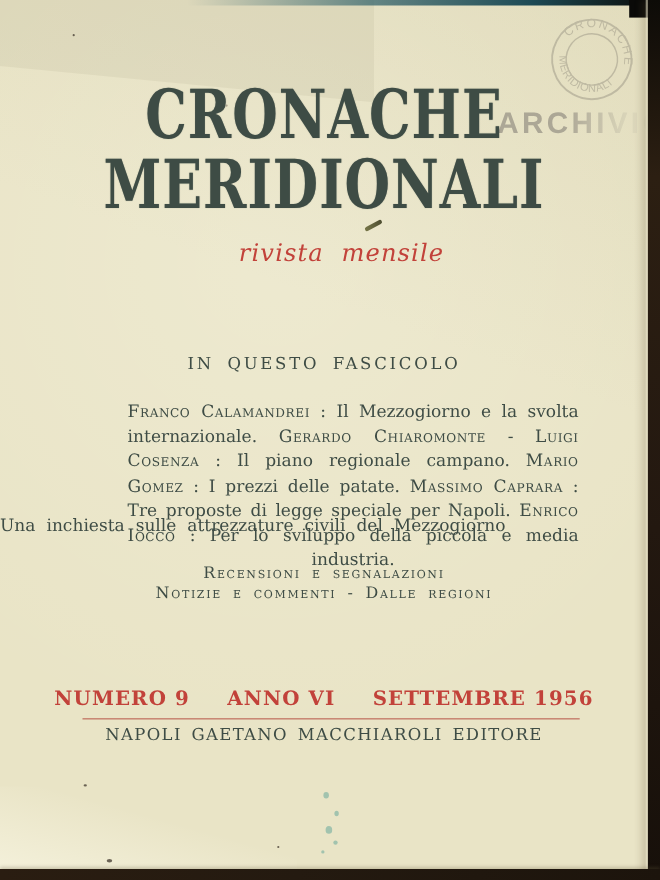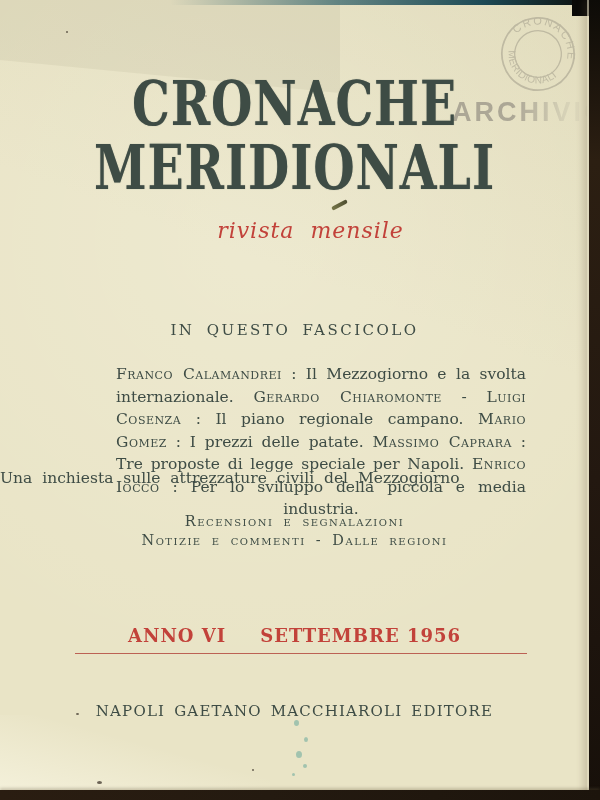--- a/index.html
+++ b/index.html
@@ -75,21 +75,21 @@
     font-size:14.5px;line-height:18.5px;color:var(--ink);
     font-variant:small-caps;letter-spacing:1.5px;word-spacing:4px;}
 
   
   .issue-line{position:absolute;top:625px;width:100%;display:flex;
     justify-content:center;gap:34px;
     font-weight:bold;font-size:18px;letter-spacing:1px;color:var(--accent);}
   .red-rule{position:absolute;top:653px;left:75px;width:452px;height:1px;
     background:#b44a40;opacity:.85;}
   .publisher{position:absolute;top:659px;width:100%;text-align:center;
-    font-size:15px;letter-spacing:1.2px;word-spacing:3px;color:var(--ink);margin-top:43px;}
+    font-size:15px;letter-spacing:1.2px;word-spacing:3px;color:var(--ink);}
 
   
   .ink-mark{position:absolute;left:331px;top:203px;width:17px;height:4px;
     background:linear-gradient(to right,#6a6a3a,#3d3d20);border-radius:2px;
     transform:rotate(-28deg);opacity:.9;}
   .dot{position:absolute;border-radius:50%;}
   .smudge-dot{background:#4d9c93;opacity:.45;filter:blur(.6px);}
   .speck{background:#4a4136;opacity:.8;}
 </style>
 </head>
@@ -125,20 +125,21 @@
     <div class="section-heading">IN QUESTO FASCICOLO</div>
     <p class="articles"><span class="name">Franco Calamandrei</span><span> : Il Mezzogiorno e la svolta internazionale. </span><span class="name">Gerardo Chiaromonte</span><span> - </span><span class="name">Luigi Cosenza</span><span> : Il piano regionale campano. </span><span class="name">Mario Gomez</span><span> : I prezzi delle patate. </span><span class="name">Massimo Caprara</span><span> : Tre proposte di legge speciale per Napoli. </span><span class="name">Enrico Iocco</span><span> : Per lo sviluppo della piccola e media industria.</span></p>
     <div class="inquiry">Una inchiesta sulle attrezzature civili del Mezzogiorno</div>
 
     <div class="rubrics">
       <div>Recensioni e segnalazioni</div>
       <div>Notizie e commenti - Dalle regioni</div>
     </div>
 
     <div class="issue-line">
+      <span>NUMERO 9</span>
       <span>ANNO VI</span>
       <span>SETTEMBRE 1956</span>
     </div>
     <div class="publisher">NAPOLI GAETANO MACCHIAROLI EDITORE</div>
   </div>
 
   <div class="red-rule"></div>
 
   <div class="ink-mark"></div>
   <div class="dot smudge-dot" style="left:294px;top:720px;width:5px;height:6px;"></div>

